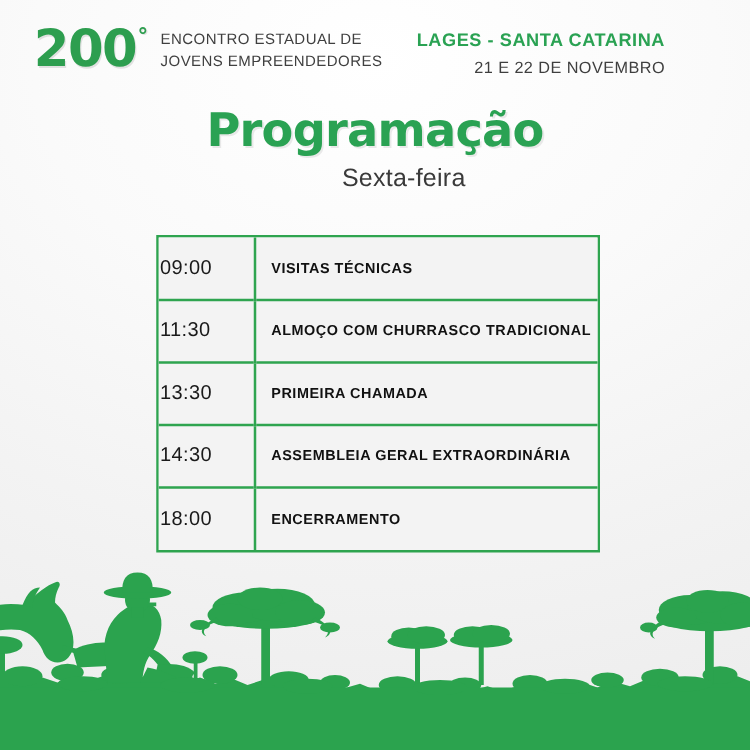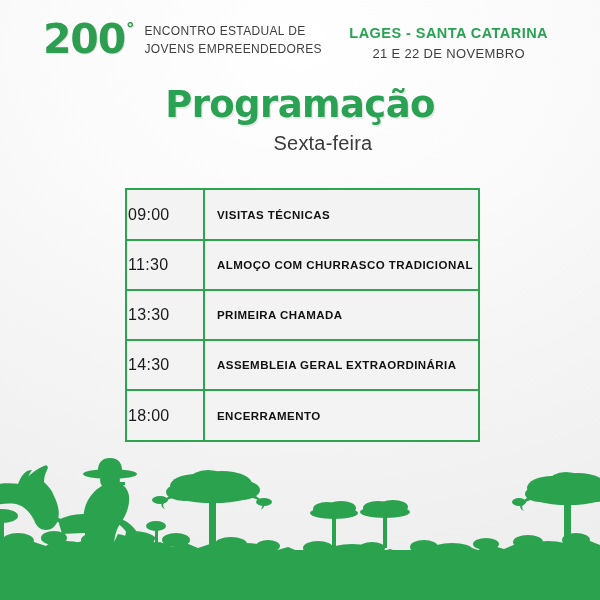--- a/index.html
+++ b/index.html
@@ -20,21 +20,21 @@
     width: 600px;
     height: 600px;
     overflow: hidden;
     background:
       radial-gradient(120% 90% at 50% 8%, #ffffff 0%, #fafafa 38%, #f3f3f3 72%, #eeeeee 100%);
   }
 
   
   .header {
     position: absolute;
-    top: 0; left: 16px;
+    top: 0; left: 0;
     width: 556px;
     height: 82px;
   }
 
   .logo-block {
     position: absolute;
     left: 27px;
     top: 19px;
     display: flex;
     align-items: flex-start;
@@ -67,21 +67,21 @@
     letter-spacing: 0.35px;
     text-transform: uppercase;
     font-weight: 400;
     white-space: nowrap;
   }
 
   .header-right {
     position: absolute;
     right: 24px;
     top: 24px;
-    text-align: center;
+    text-align: right;
   }
   .city {
     color: #2aa253;
     font-weight: bold;
     font-size: 14.5px;
     letter-spacing: 0.45px;
     line-height: 19px;
     text-transform: uppercase;
     white-space: nowrap;
   }

